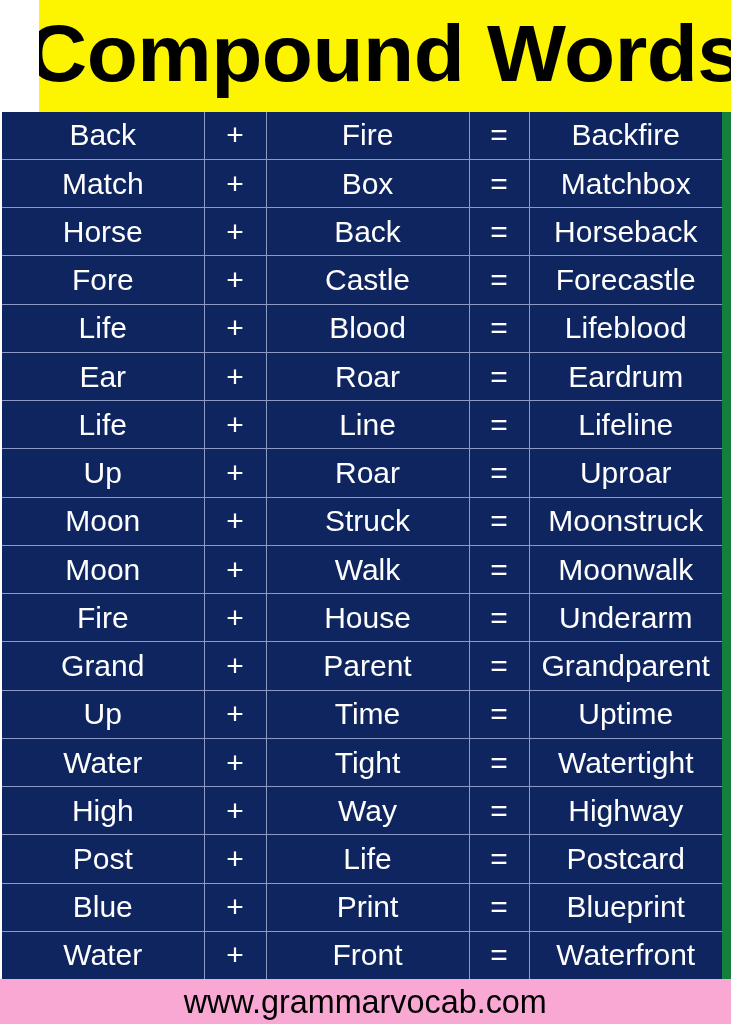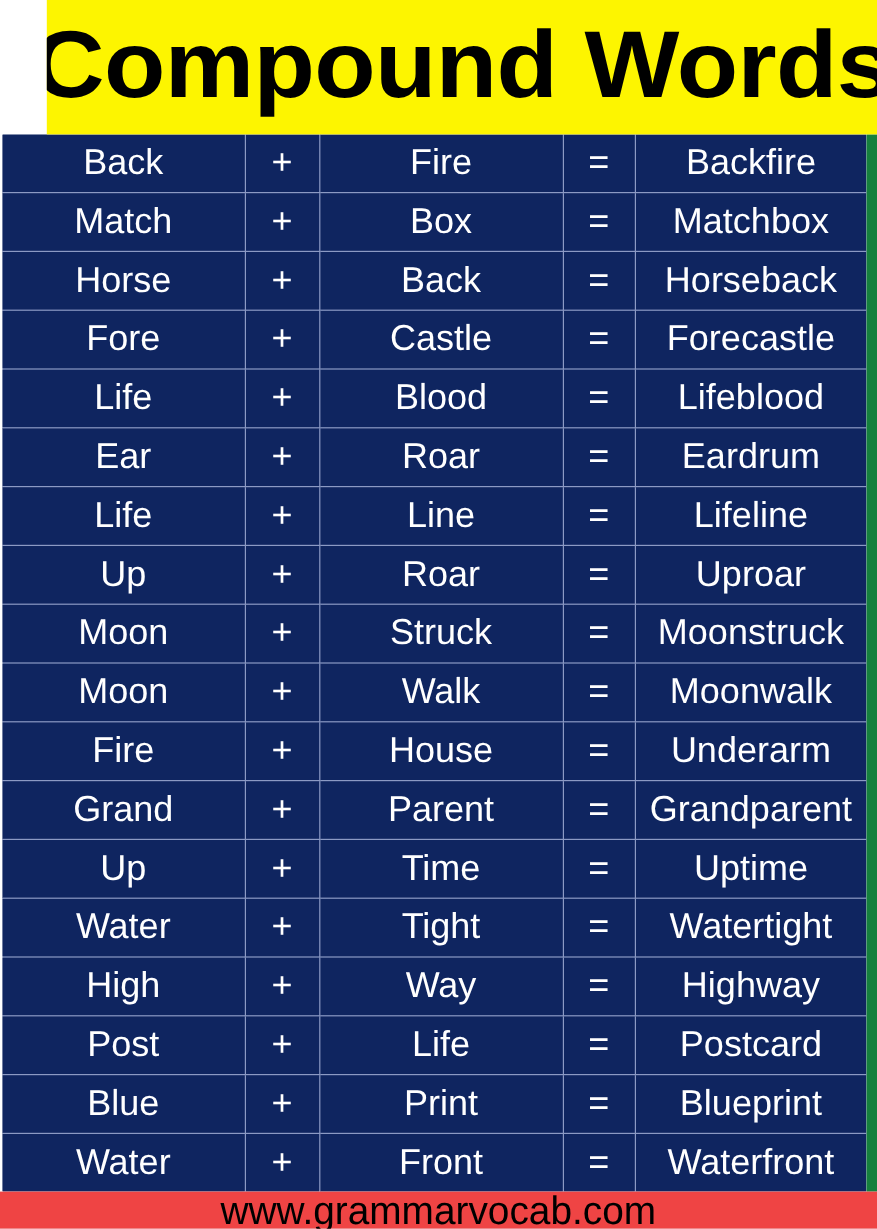--- a/index.html
+++ b/index.html
@@ -92,22 +92,22 @@
   .col-res { width: 193px; }
   .op-cell, .eq-cell {
     font-size: 28px;
   }
   .res-cell {
     font-size: 30px;
   }
 
   
   .footer-band {
-    height: 31px;
-    background: #ef4444;
+    height: 45px;
+    background: #f9a8d4;
     display: flex;
     align-items: center;
     justify-content: center;
     flex: 0 0 auto;
   }
   .footer-text {
     font-family: "Liberation Sans Narrow", "Liberation Sans", sans-serif;
     font-size: 33px;
     line-height: 1;
     color: #000000;

